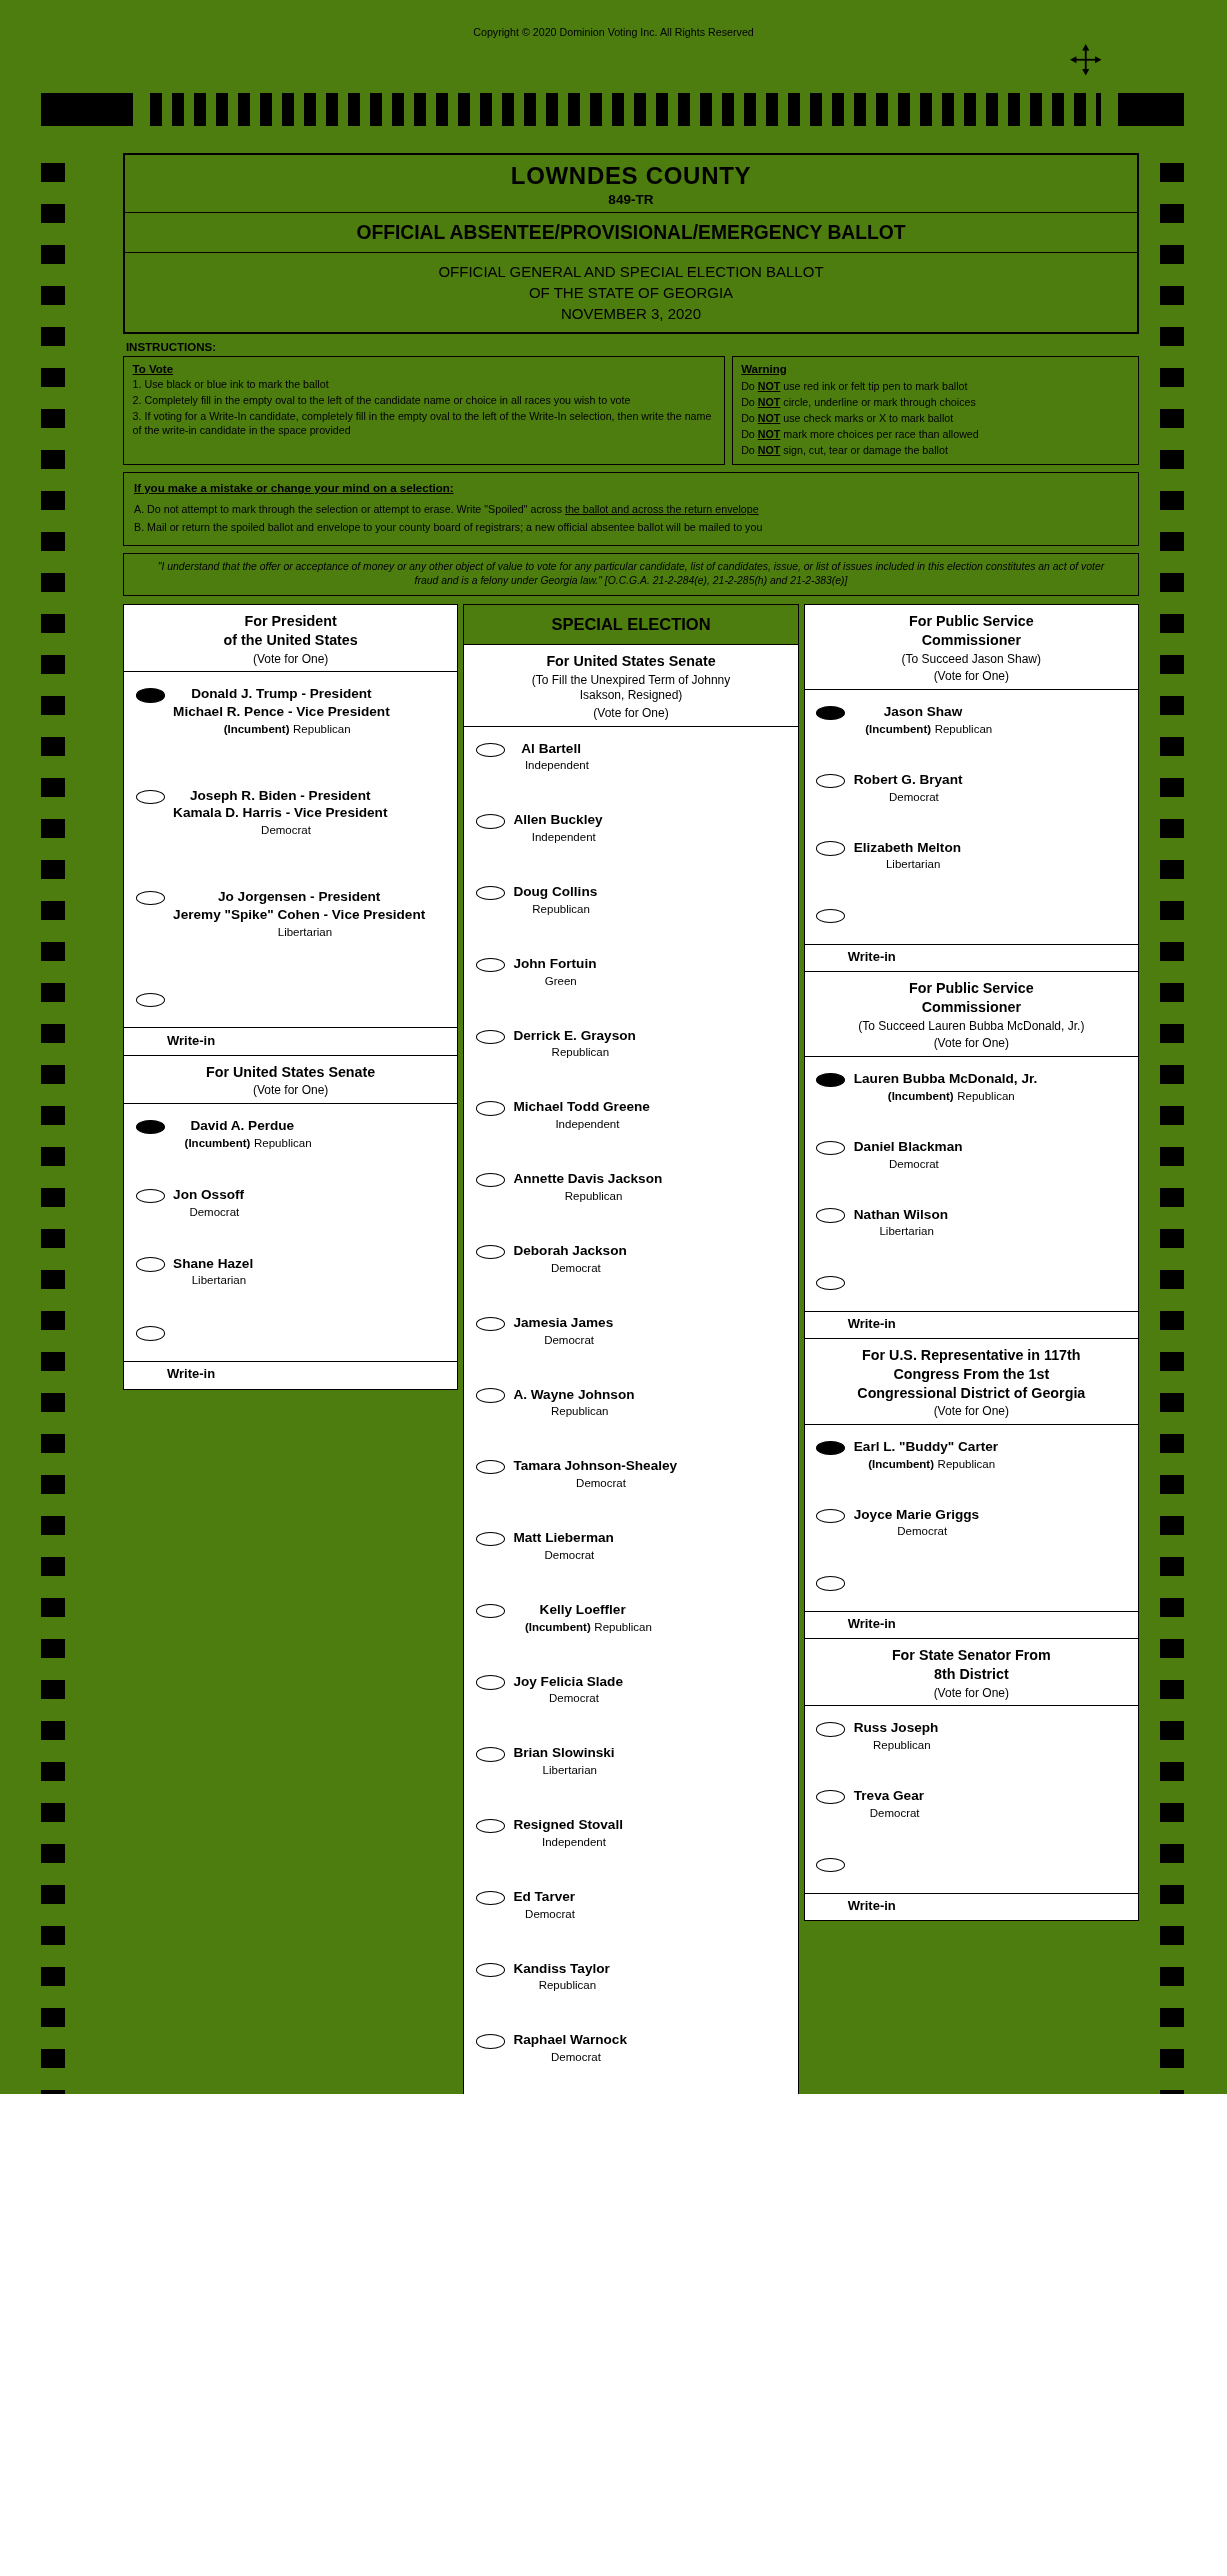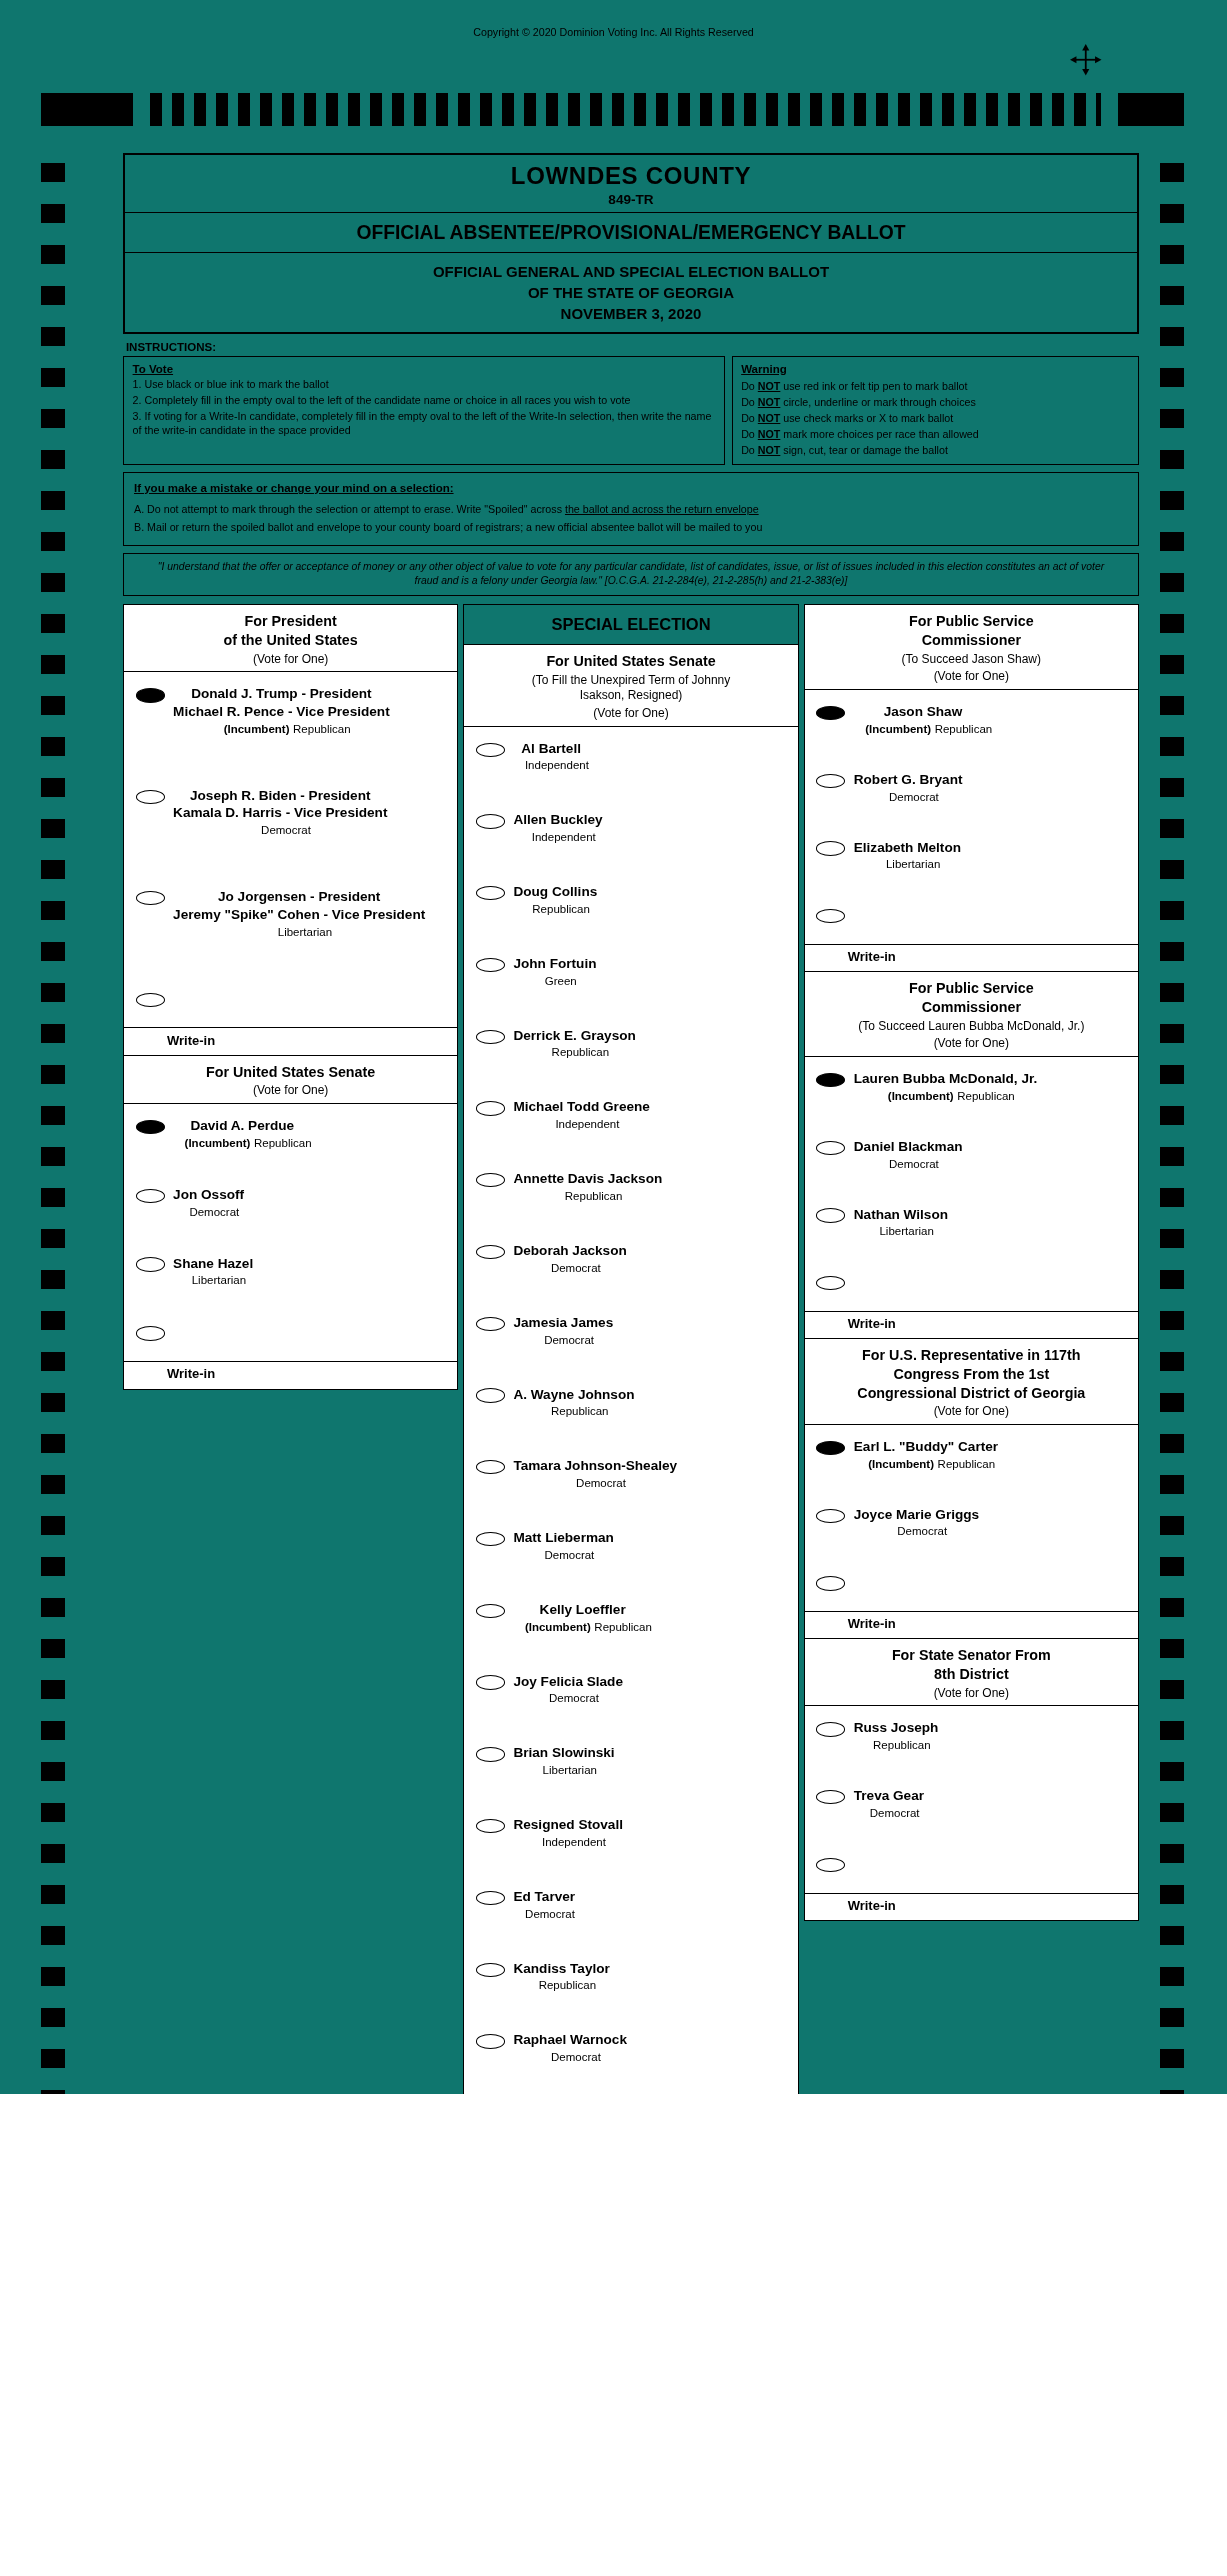--- a/index.html
+++ b/index.html
@@ -1,18 +1,18 @@
 <!DOCTYPE html>
 <html style="font-size:11.5px"><head>
 <meta charset="utf-8">
 <style>
   * { margin:0; padding:0; box-sizing:border-box; }
   html,body { background:#fff; }
   body { font-family:"Liberation Sans", sans-serif; color:#000; }
-  .page { position:relative; width:1227px; height:2094px; background:#0f766e; overflow:hidden; }
+  .page { position:relative; width:1227px; height:2094px; background:#4d7c0f; overflow:hidden; }
 
   
   .copyright { position:absolute; top:26px; left:0; width:100%; text-align:center; font-size:10.7px; }
   .crosshair { position:absolute; top:44px; left:1070px; }
 
   
   .timing-band { position:absolute; left:41px; width:1143px; height:33px; display:flex; }
   .timing-top { top:93px; }
   .timing-bottom { top:2527px; }
   .t-block-l { width:92px; background:#000; }
@@ -24,21 +24,21 @@
   .timing-right { left:1160px; }
 
   
   .content { position:absolute; left:123px; top:153px; width:1016px; }
 
   .header-box { border:2.1px solid #000; }
   .hdr-sec1 { text-align:center; padding:7.2px 0 5.7px; border-bottom:1.4px solid #000; }
   .county { font-size:24px; font-weight:bold; letter-spacing:0.7px; }
   .code { font-size:13.6px; font-weight:bold; margin-top:1.4px; }
   .ballot-title { font-size:19.3px; font-weight:bold; text-align:center; padding:8.6px 0; border-bottom:1.4px solid #000; }
-  .hdr-sec3 { text-align:center; padding:7.2px 0 8.6px; font-weight:bold; font-size:15px; line-height:1.4; }
+  .hdr-sec3 { text-align:center; padding:7.2px 0 8.6px; font-weight:normal; font-size:15px; line-height:1.4; }
 
   .instr-label { font-weight:bold; font-size:11.5px; margin:7.2px 0 2.9px 2.9px; }
   .instr-row { display:flex; gap:7px; align-items:stretch; }
   .tovote-box { flex:60; border:1.4px solid #000; padding:5.7px 8.6px; }
   .warning-box { flex:40; border:1.4px solid #000; padding:5.7px 8.6px; }
   .box-title { font-weight:bold; text-decoration:underline; font-size:11.5px; margin-bottom:2.9px; }
   .tv-item { font-size:10.7px; line-height:1.3; margin-bottom:2.1px; }
   .warn-item { font-size:10.7px; line-height:1.5; }
   .notu { font-weight:bold; text-decoration:underline; }
 

